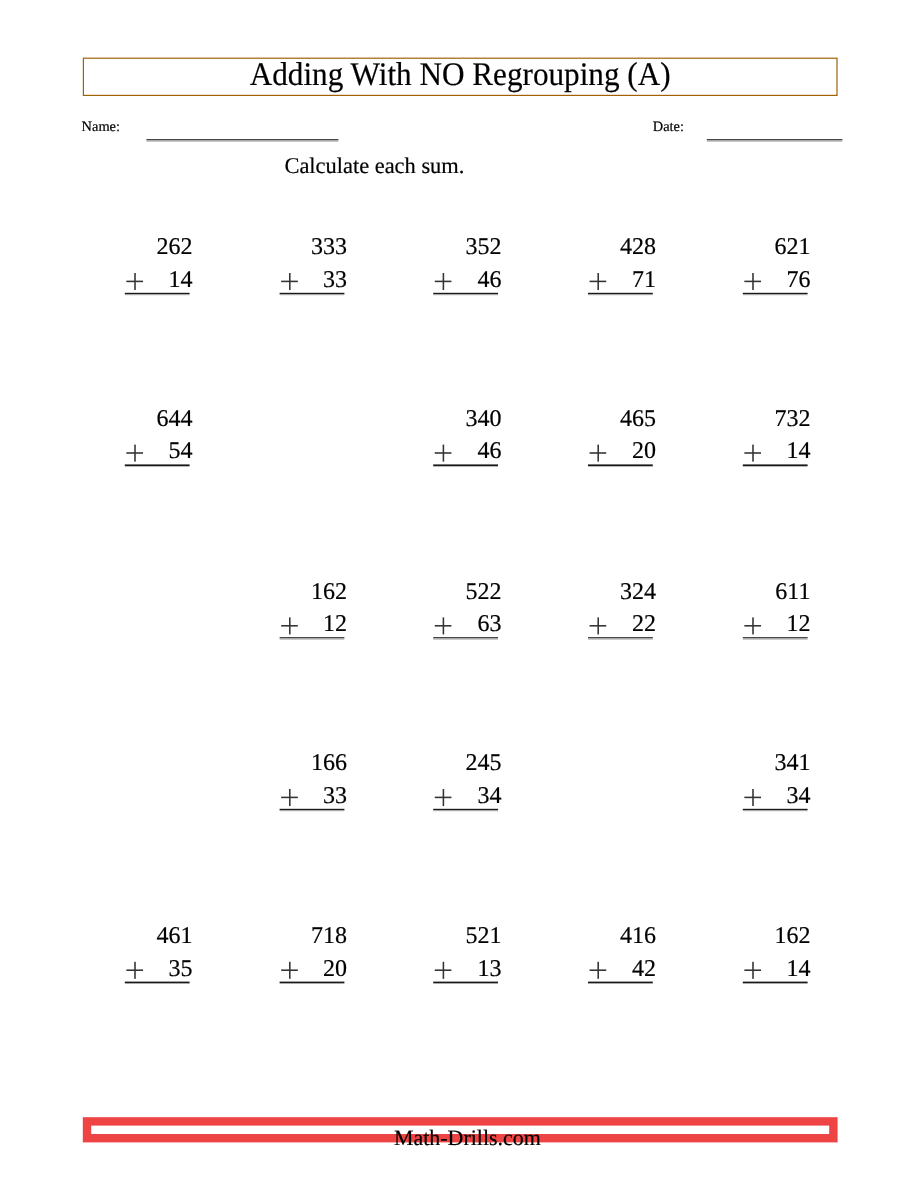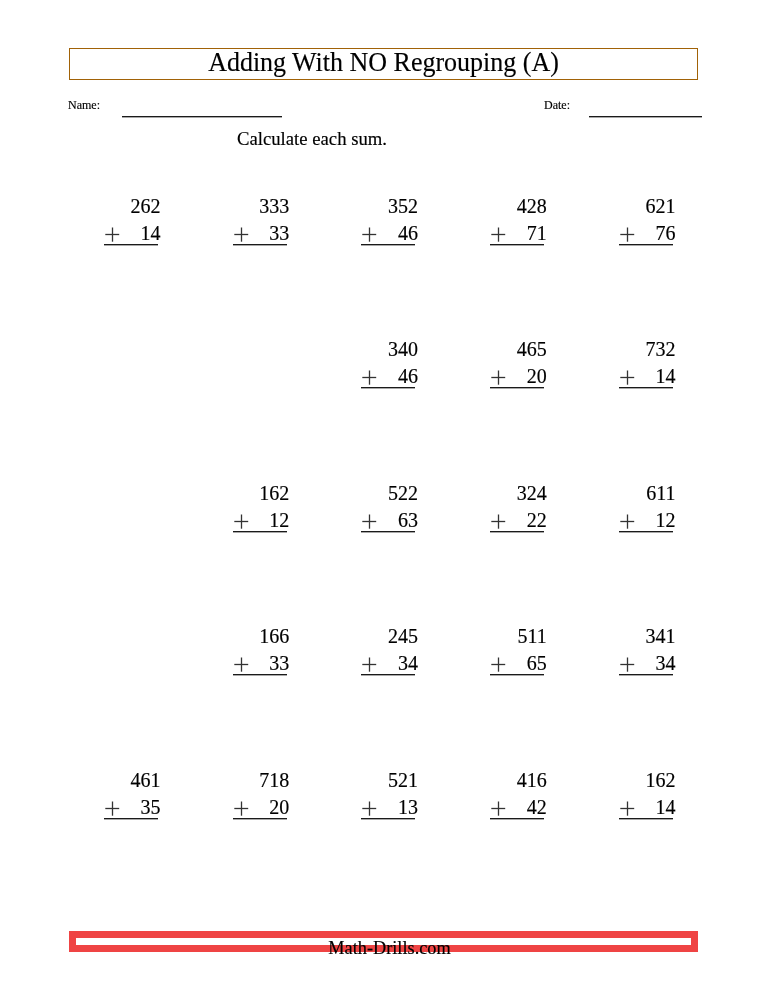--- a/index.html
+++ b/index.html
@@ -177,20 +177,30 @@
       <div class="pcell" style="left: 618.8px; top: 193.8px;">
         <div class="top-line">621</div>
         <div class="bot-line">76</div>
         <svg class="plus" width="17" height="16" viewBox="0 0 17 16">
           <title>+</title>
           <rect x="1.3" y="6.85" width="13.9" height="1.3" fill="#333333"></rect>
           <rect x="7.85" y="0.5" width="1.3" height="14.2" fill="#333333"></rect>
         </svg>
         <div class="rule"></div>
       </div>
+      <div class="pcell" style="left: 103.8px; top: 337.3px;">
+        <div class="top-line">644</div>
+        <div class="bot-line">54</div>
+        <svg class="plus" width="17" height="16" viewBox="0 0 17 16">
+          <title>+</title>
+          <rect x="1.3" y="6.85" width="13.9" height="1.3" fill="#333333"></rect>
+          <rect x="7.85" y="0.5" width="1.3" height="14.2" fill="#333333"></rect>
+        </svg>
+        <div class="rule"></div>
+      </div>
       <div class="pcell" style="left: 361.3px; top: 337.3px;">
         <div class="top-line">340</div>
         <div class="bot-line">46</div>
         <svg class="plus" width="17" height="16" viewBox="0 0 17 16">
           <title>+</title>
           <rect x="1.3" y="6.85" width="13.9" height="1.3" fill="#333333"></rect>
           <rect x="7.85" y="0.5" width="1.3" height="14.2" fill="#333333"></rect>
         </svg>
         <div class="rule"></div>
       </div>
@@ -267,30 +277,20 @@
       <div class="pcell" style="left: 361.3px; top: 624.3px;">
         <div class="top-line">245</div>
         <div class="bot-line">34</div>
         <svg class="plus" width="17" height="16" viewBox="0 0 17 16">
           <title>+</title>
           <rect x="1.3" y="6.85" width="13.9" height="1.3" fill="#333333"></rect>
           <rect x="7.85" y="0.5" width="1.3" height="14.2" fill="#333333"></rect>
         </svg>
         <div class="rule"></div>
       </div>
-      <div class="pcell" style="left: 490.05px; top: 624.3px;">
-        <div class="top-line">511</div>
-        <div class="bot-line">65</div>
-        <svg class="plus" width="17" height="16" viewBox="0 0 17 16">
-          <title>+</title>
-          <rect x="1.3" y="6.85" width="13.9" height="1.3" fill="#333333"></rect>
-          <rect x="7.85" y="0.5" width="1.3" height="14.2" fill="#333333"></rect>
-        </svg>
-        <div class="rule"></div>
-      </div>
       <div class="pcell" style="left: 618.8px; top: 624.3px;">
         <div class="top-line">341</div>
         <div class="bot-line">34</div>
         <svg class="plus" width="17" height="16" viewBox="0 0 17 16">
           <title>+</title>
           <rect x="1.3" y="6.85" width="13.9" height="1.3" fill="#333333"></rect>
           <rect x="7.85" y="0.5" width="1.3" height="14.2" fill="#333333"></rect>
         </svg>
         <div class="rule"></div>
       </div>

